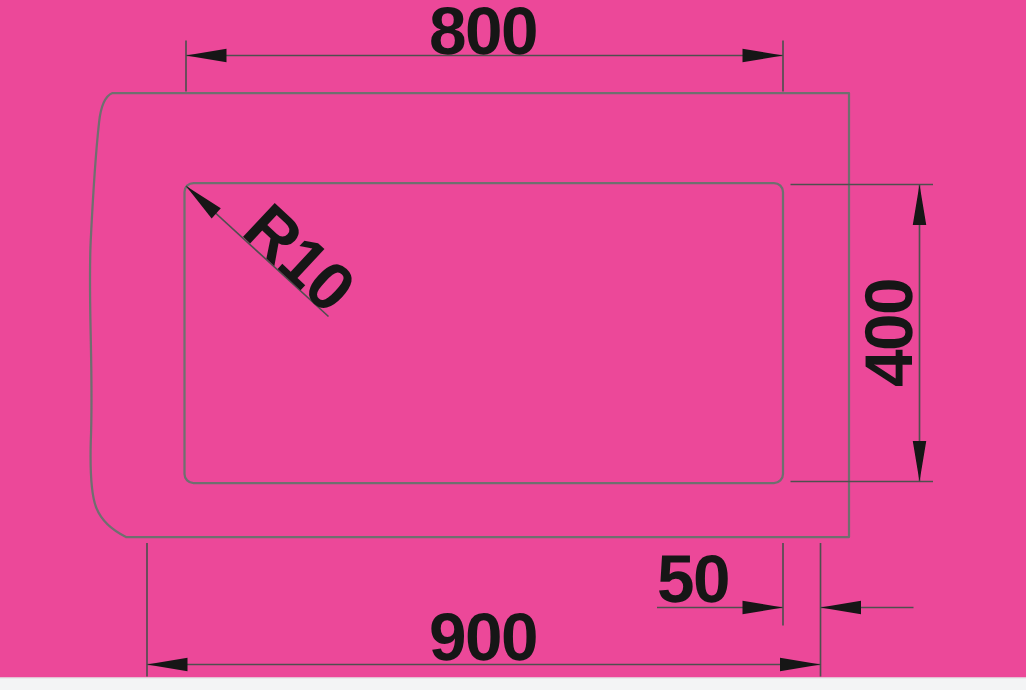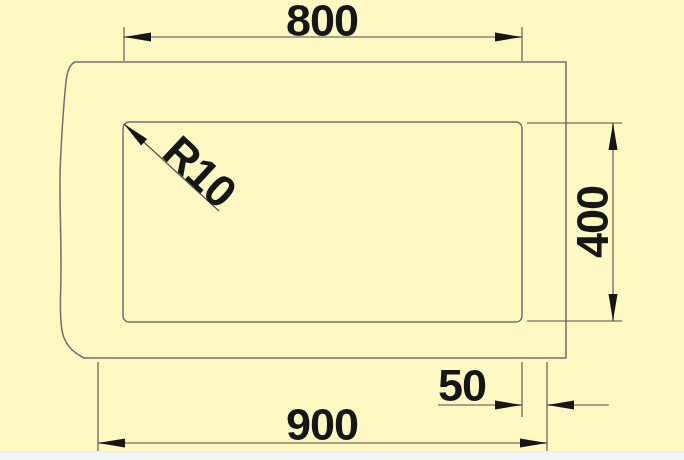--- a/index.html
+++ b/index.html
@@ -4,21 +4,21 @@
 <style>
   html, body {
     margin: 0;
     padding: 0;
     background: #ffffff;
   }
   .stage {
     position: relative;
     width: 684px;
     height: 460px;
-    background: #fef9c3;
+    background: #ec4899;
     overflow: hidden;
     font-family: "Liberation Sans", "DejaVu Sans", sans-serif;
   }
   svg { display: block; }
   .outline {
     fill: none;
     stroke: #6f6f6f;
     stroke-width: 1.5;
     stroke-linejoin: round;
     stroke-linecap: round;

